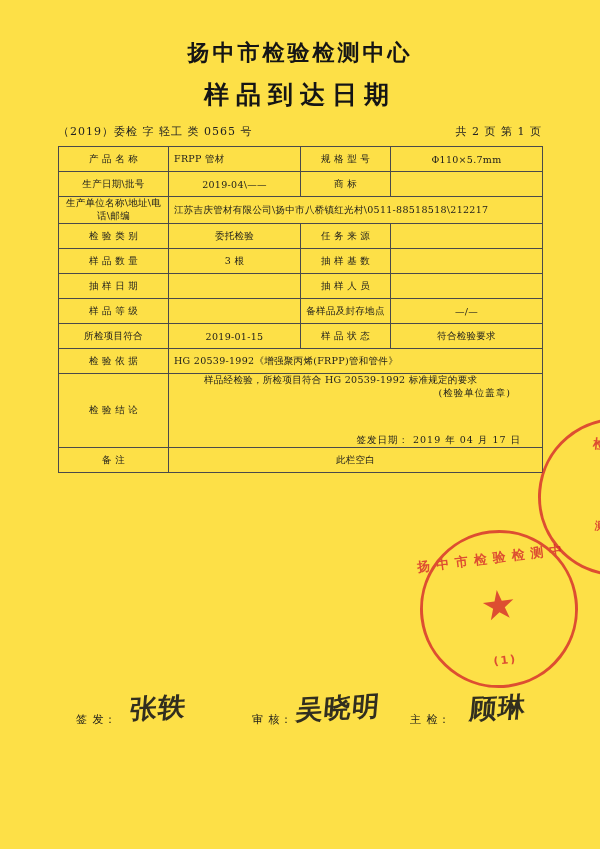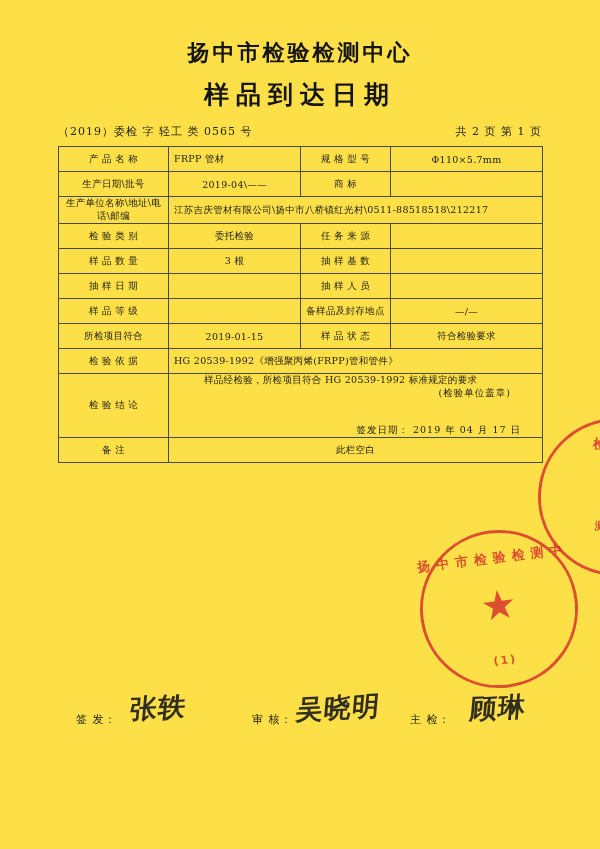--- a/index.html
+++ b/index.html
@@ -107,21 +107,21 @@
   }
   .basis-text {
     padding-left: 12px;
     text-align: left;
   }
   .concl-text {
     padding-left: 30px;
     text-align: left;
   }
   .sign-line {
-    margin-top: 24px;
+    margin-top: 34px;
     text-align: right;
     padding-right: 16px;
     letter-spacing: 1px;
   }
   .stamp-note {
     text-align: right;
     padding-right: 26px;
     letter-spacing: 1px;
   }
   

